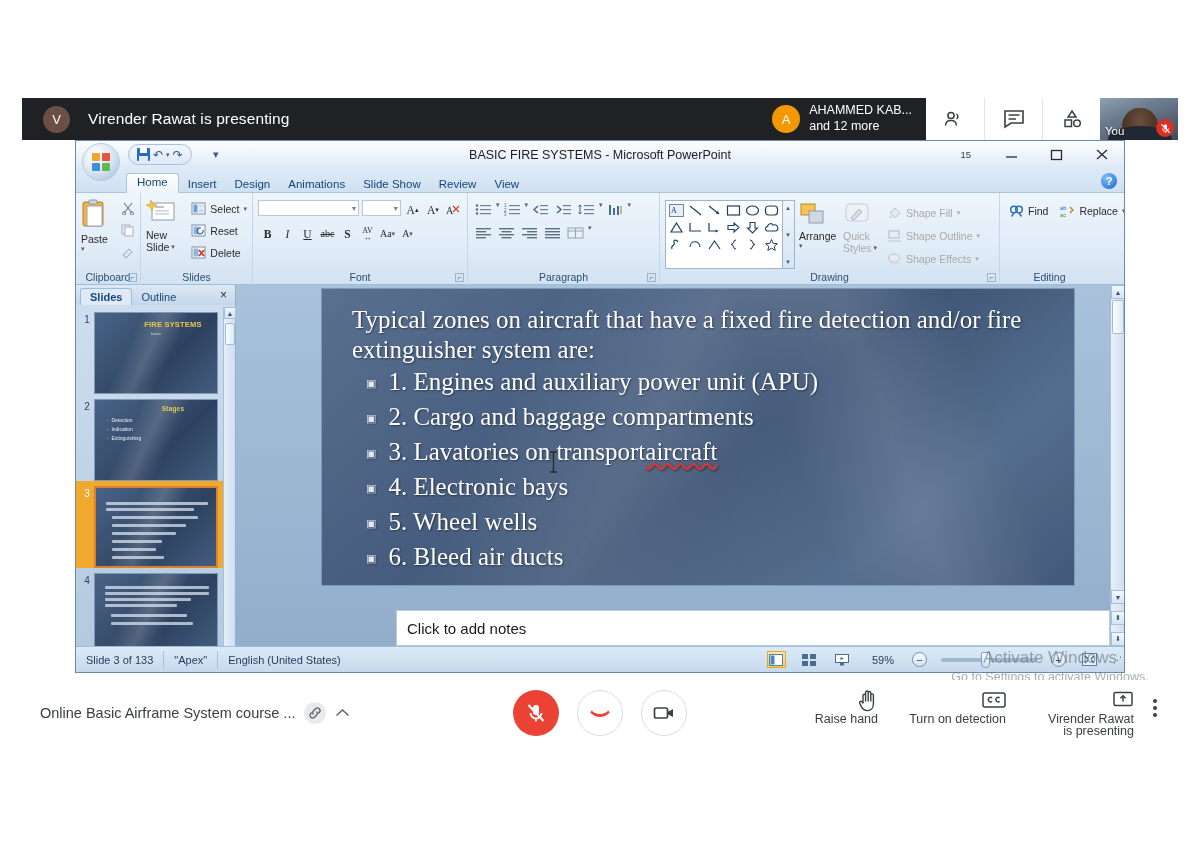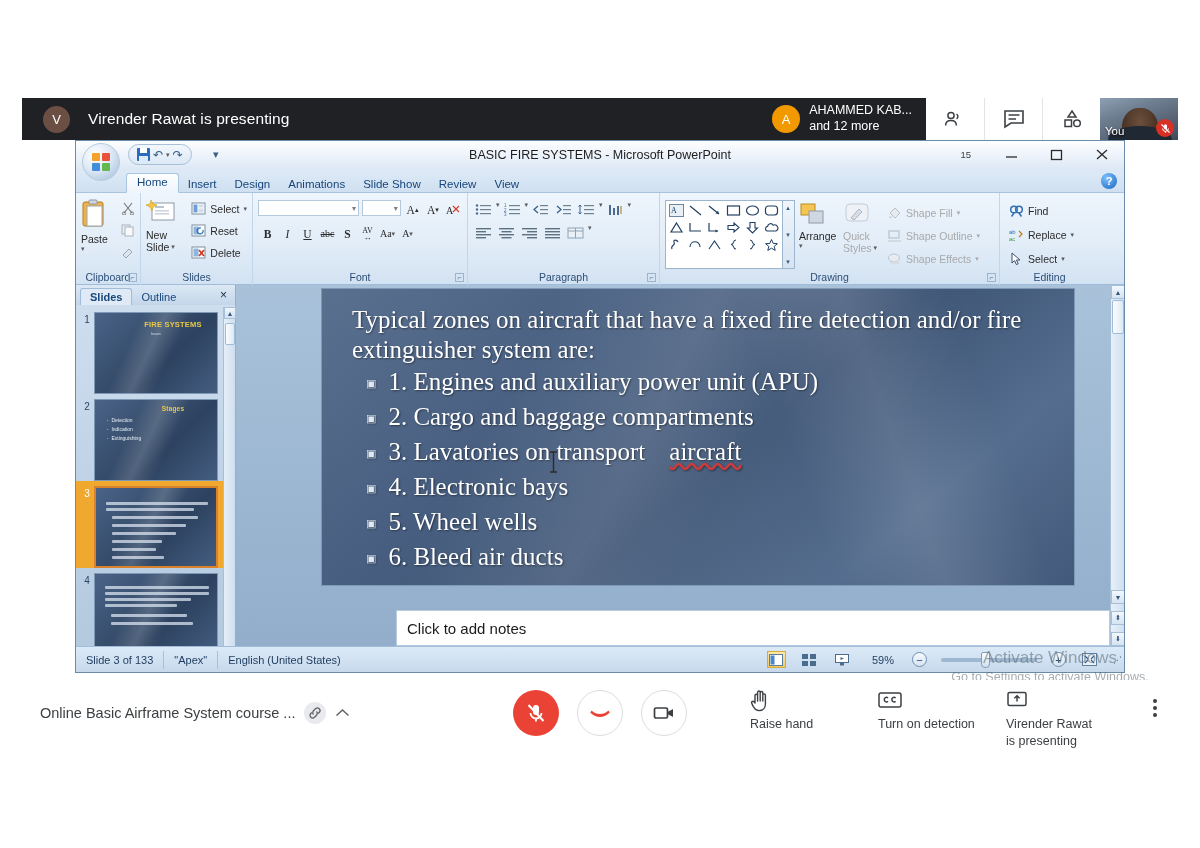--- a/index.html
+++ b/index.html
@@ -283,21 +283,21 @@
     text-shadow: 1px 1px 2px rgba(0,0,0,.45);
   }
   #slide-lead { font-size: 25px; line-height: 1.18; }
   .slide-li {
     font-size: 25px; line-height: 1.4; display:flex; align-items:baseline; padding-left: 14px;
   }
   .slide-li .mk {
     font-size: 11px; margin-right: 12px; color:#dfe8f3; position:relative; top:-3px;
     font-family:"Liberation Sans", sans-serif;
   }
-  .misspell { text-decoration: underline wavy #d03a3a; text-decoration-skip-ink: none; margin-left: 24px; }
+  .misspell { text-decoration: underline wavy #d03a3a; text-decoration-skip-ink: none; }
 
   #text-cursor { position:absolute; left: 549px; top: 451px; z-index: 30;
      color:#2b2b2b; font-size:20px; font-family:"Liberation Serif", serif; }
 
   
   #slide-scroll { position:absolute; right:0; top:0; bottom:0; width:14px;
      background: linear-gradient(90deg,#e8f0f9,#cfdff0); border-left:1px solid #a7c0d8; }
   .vs-btn { width:14px; height:14px; display:flex; align-items:center; justify-content:center;
      font-size:7px; color:#35557a; background:linear-gradient(180deg,#f2f8fd,#d5e3f1); border:1px solid #a7c0d8; }
   #vs-thumb { position:absolute; left:1px; top:15px; width:12px; height:34px;
@@ -363,21 +363,21 @@
     width: 46px; height: 46px; border-radius:50%;
     display:flex; align-items:center; justify-content:center;
   }
   .round-btn.filled { background:#ea4335; }
   .round-btn.outline { border:1px solid #dadce0; background:#fff; }
 
   #right-ctrls {
     position:absolute; right: 28px; top: 8px; display:flex; align-items:flex-start; gap: 0px;
   }
   .rc-item {
-    width: 128px; display:flex; flex-direction:column; align-items:flex-start; gap: 5px;
+    width: 128px; display:flex; flex-direction:column; align-items:flex-end; 
     color:#3c4043; font-size: 12.5px; text-align:center; line-height:1.25;
   }
   .rc-item .ico { height: 24px; display:flex; align-items:center; justify-content:center; }
   #more-btn { width: 34px; height: 40px; display:flex; align-items:center; justify-content:center;
      margin-left: 4px; }
   .dot3 { display:flex; flex-direction:column; gap:3px; }
   .dot3 i { width:4px;height:4px;border-radius:50%;background:#3c4043;display:block; }
 </style>
 </head>
 <body>
@@ -843,21 +843,21 @@
               <span>Shape Effects</span>
               <span class="caret dis">▾</span>
             </div>
           </div>
         </div>
         <div class="rgroup-label">Drawing</div>
         <div class="rgroup-dlg">⌐</div>
       </div>
 
       <div class="rgroup" style="width:100px">
-        <div style="display:flex;flex-direction:column;gap:4px;padding-top:4px;padding-left:4px">
+        <div style="display:flex;flex-direction:row;gap:12px;padding-top:4px;padding-left:4px">
           <div class="sm-row">
             <span class="sm-ico">
               <svg width="15" height="14" viewBox="0 0 15 14">
                   <circle cx="5" cy="5.5" r="3.3" fill="none" stroke="#2f6fb5" stroke-width="1.5"></circle>
                   <circle cx="10" cy="5.5" r="3.3" fill="none" stroke="#2f6fb5" stroke-width="1.5"></circle>
                   <line x1="5" y1="9" x2="2.5" y2="12.5" stroke="#2f6fb5" stroke-width="1.5"></line>
                   <line x1="10" y1="9" x2="12.5" y2="12.5" stroke="#2f6fb5" stroke-width="1.5"></line>
                 </svg>
             </span>
             <span>Find</span>

